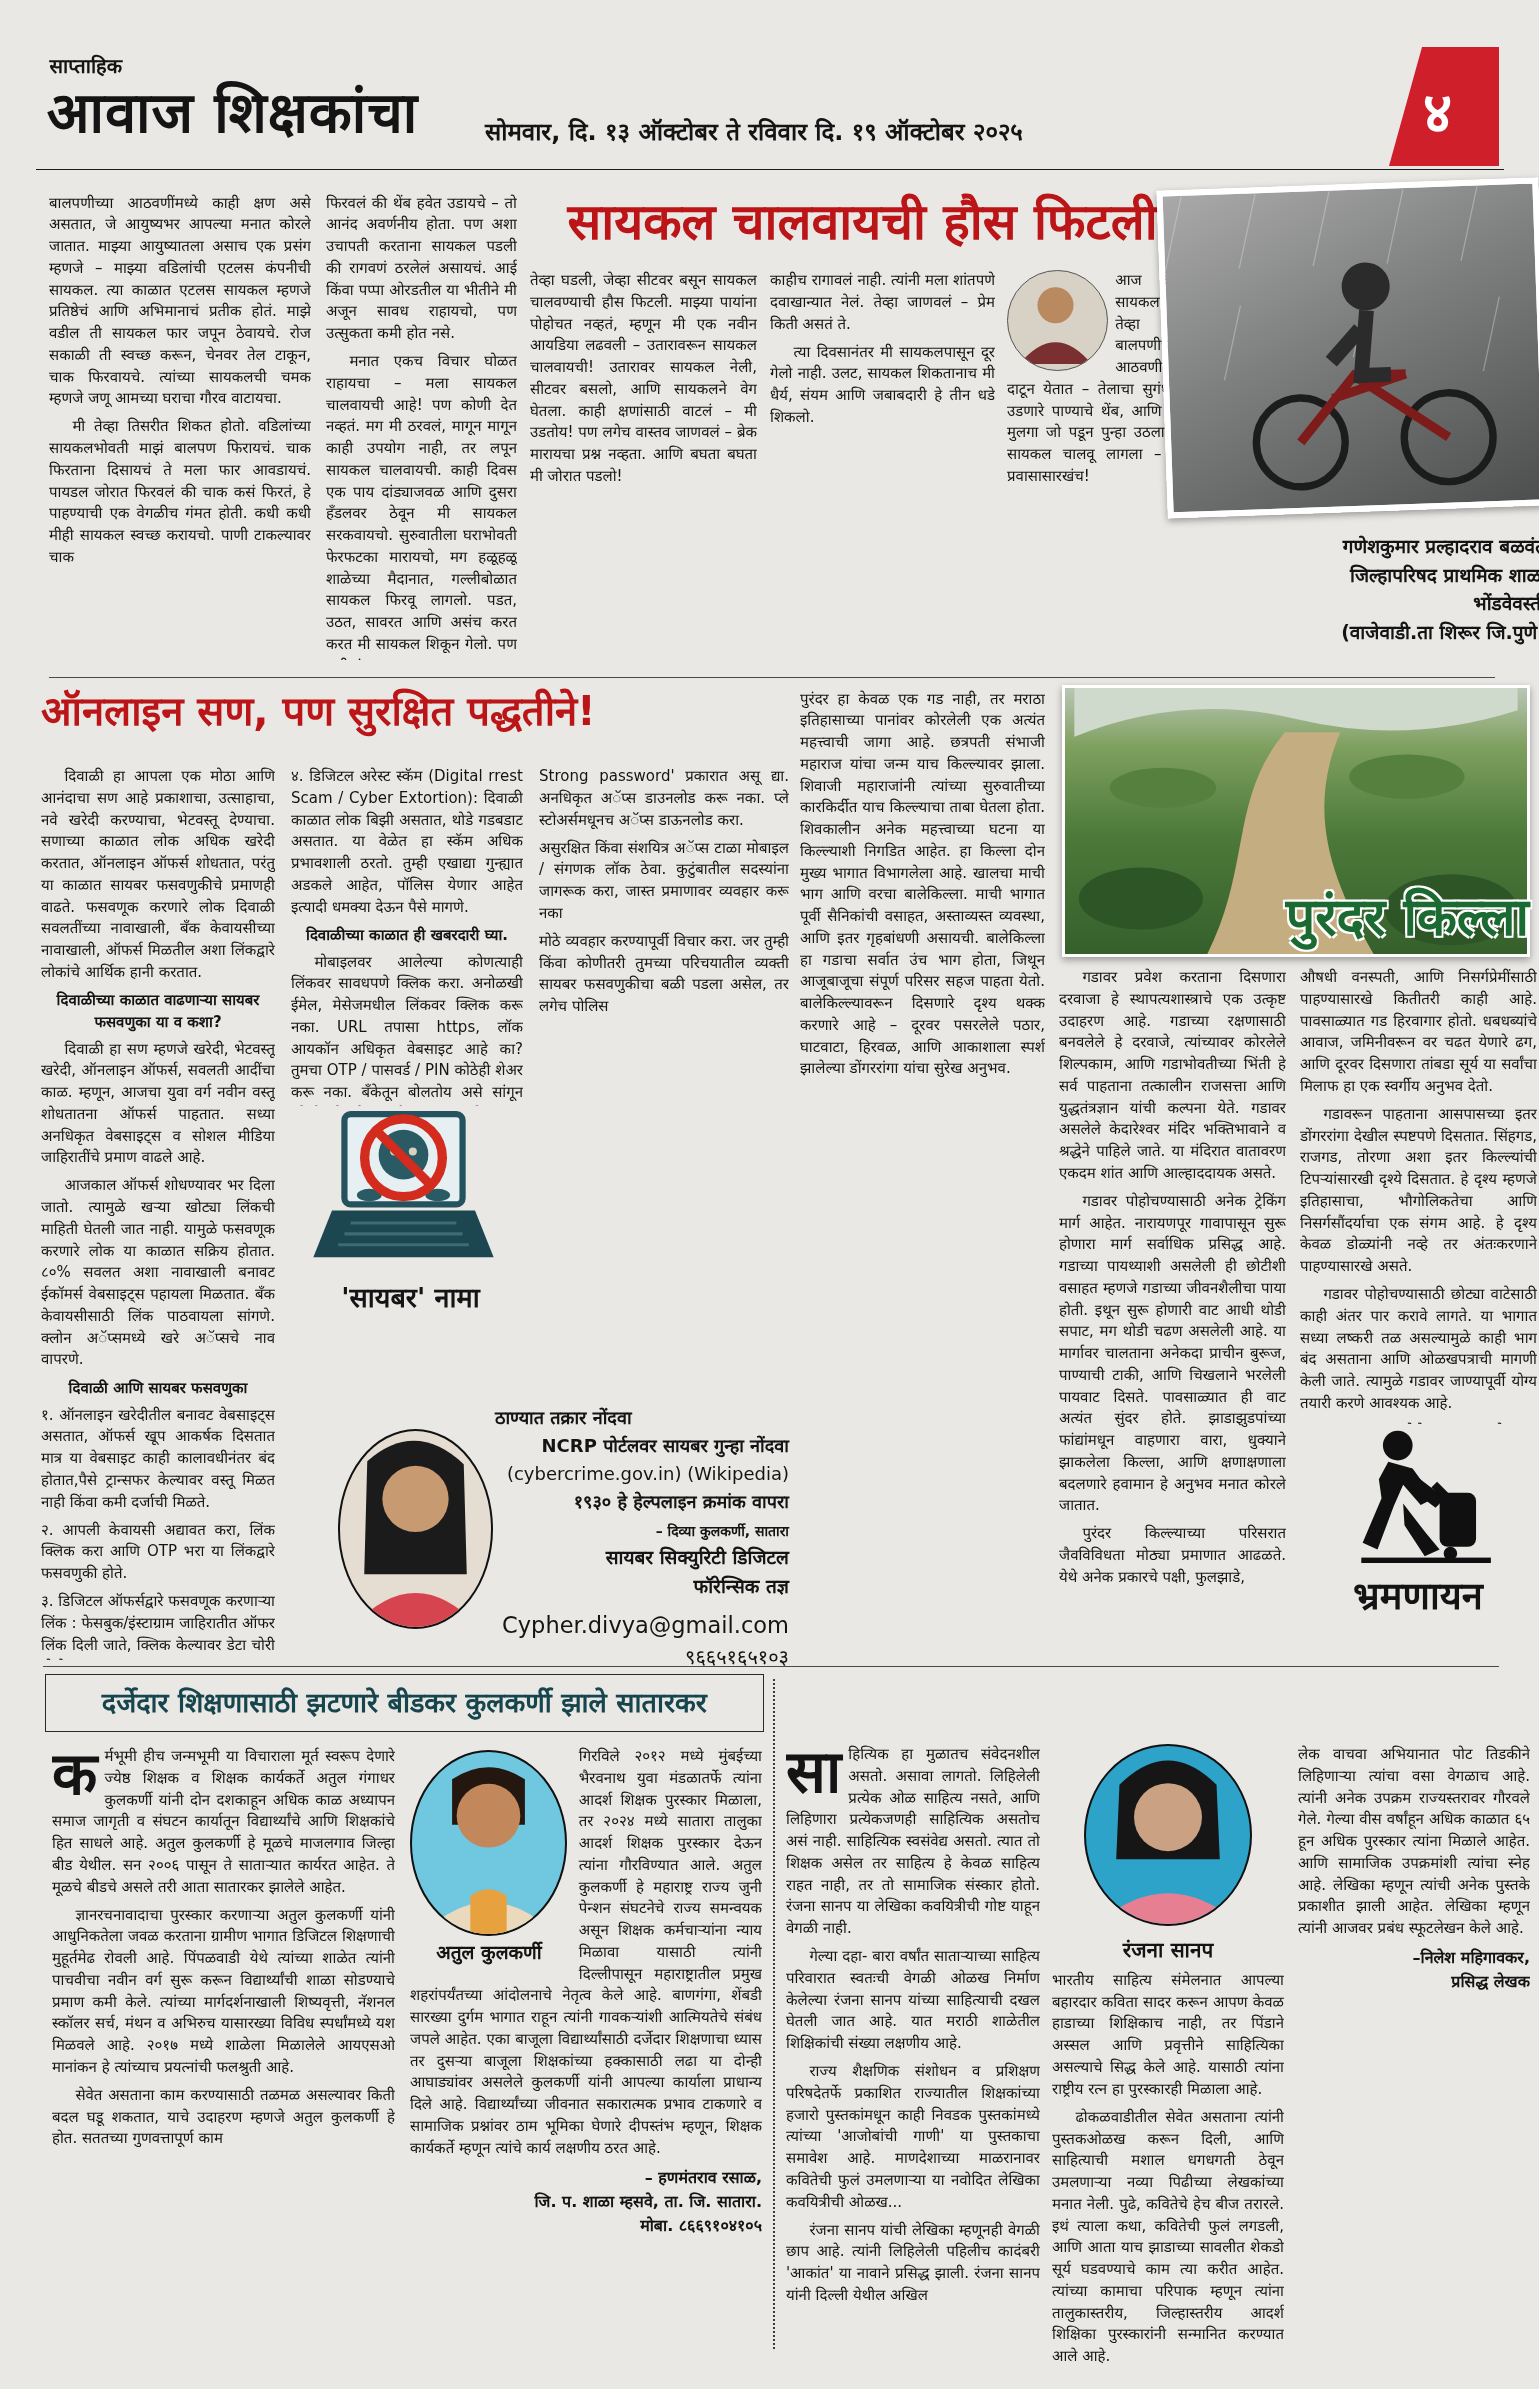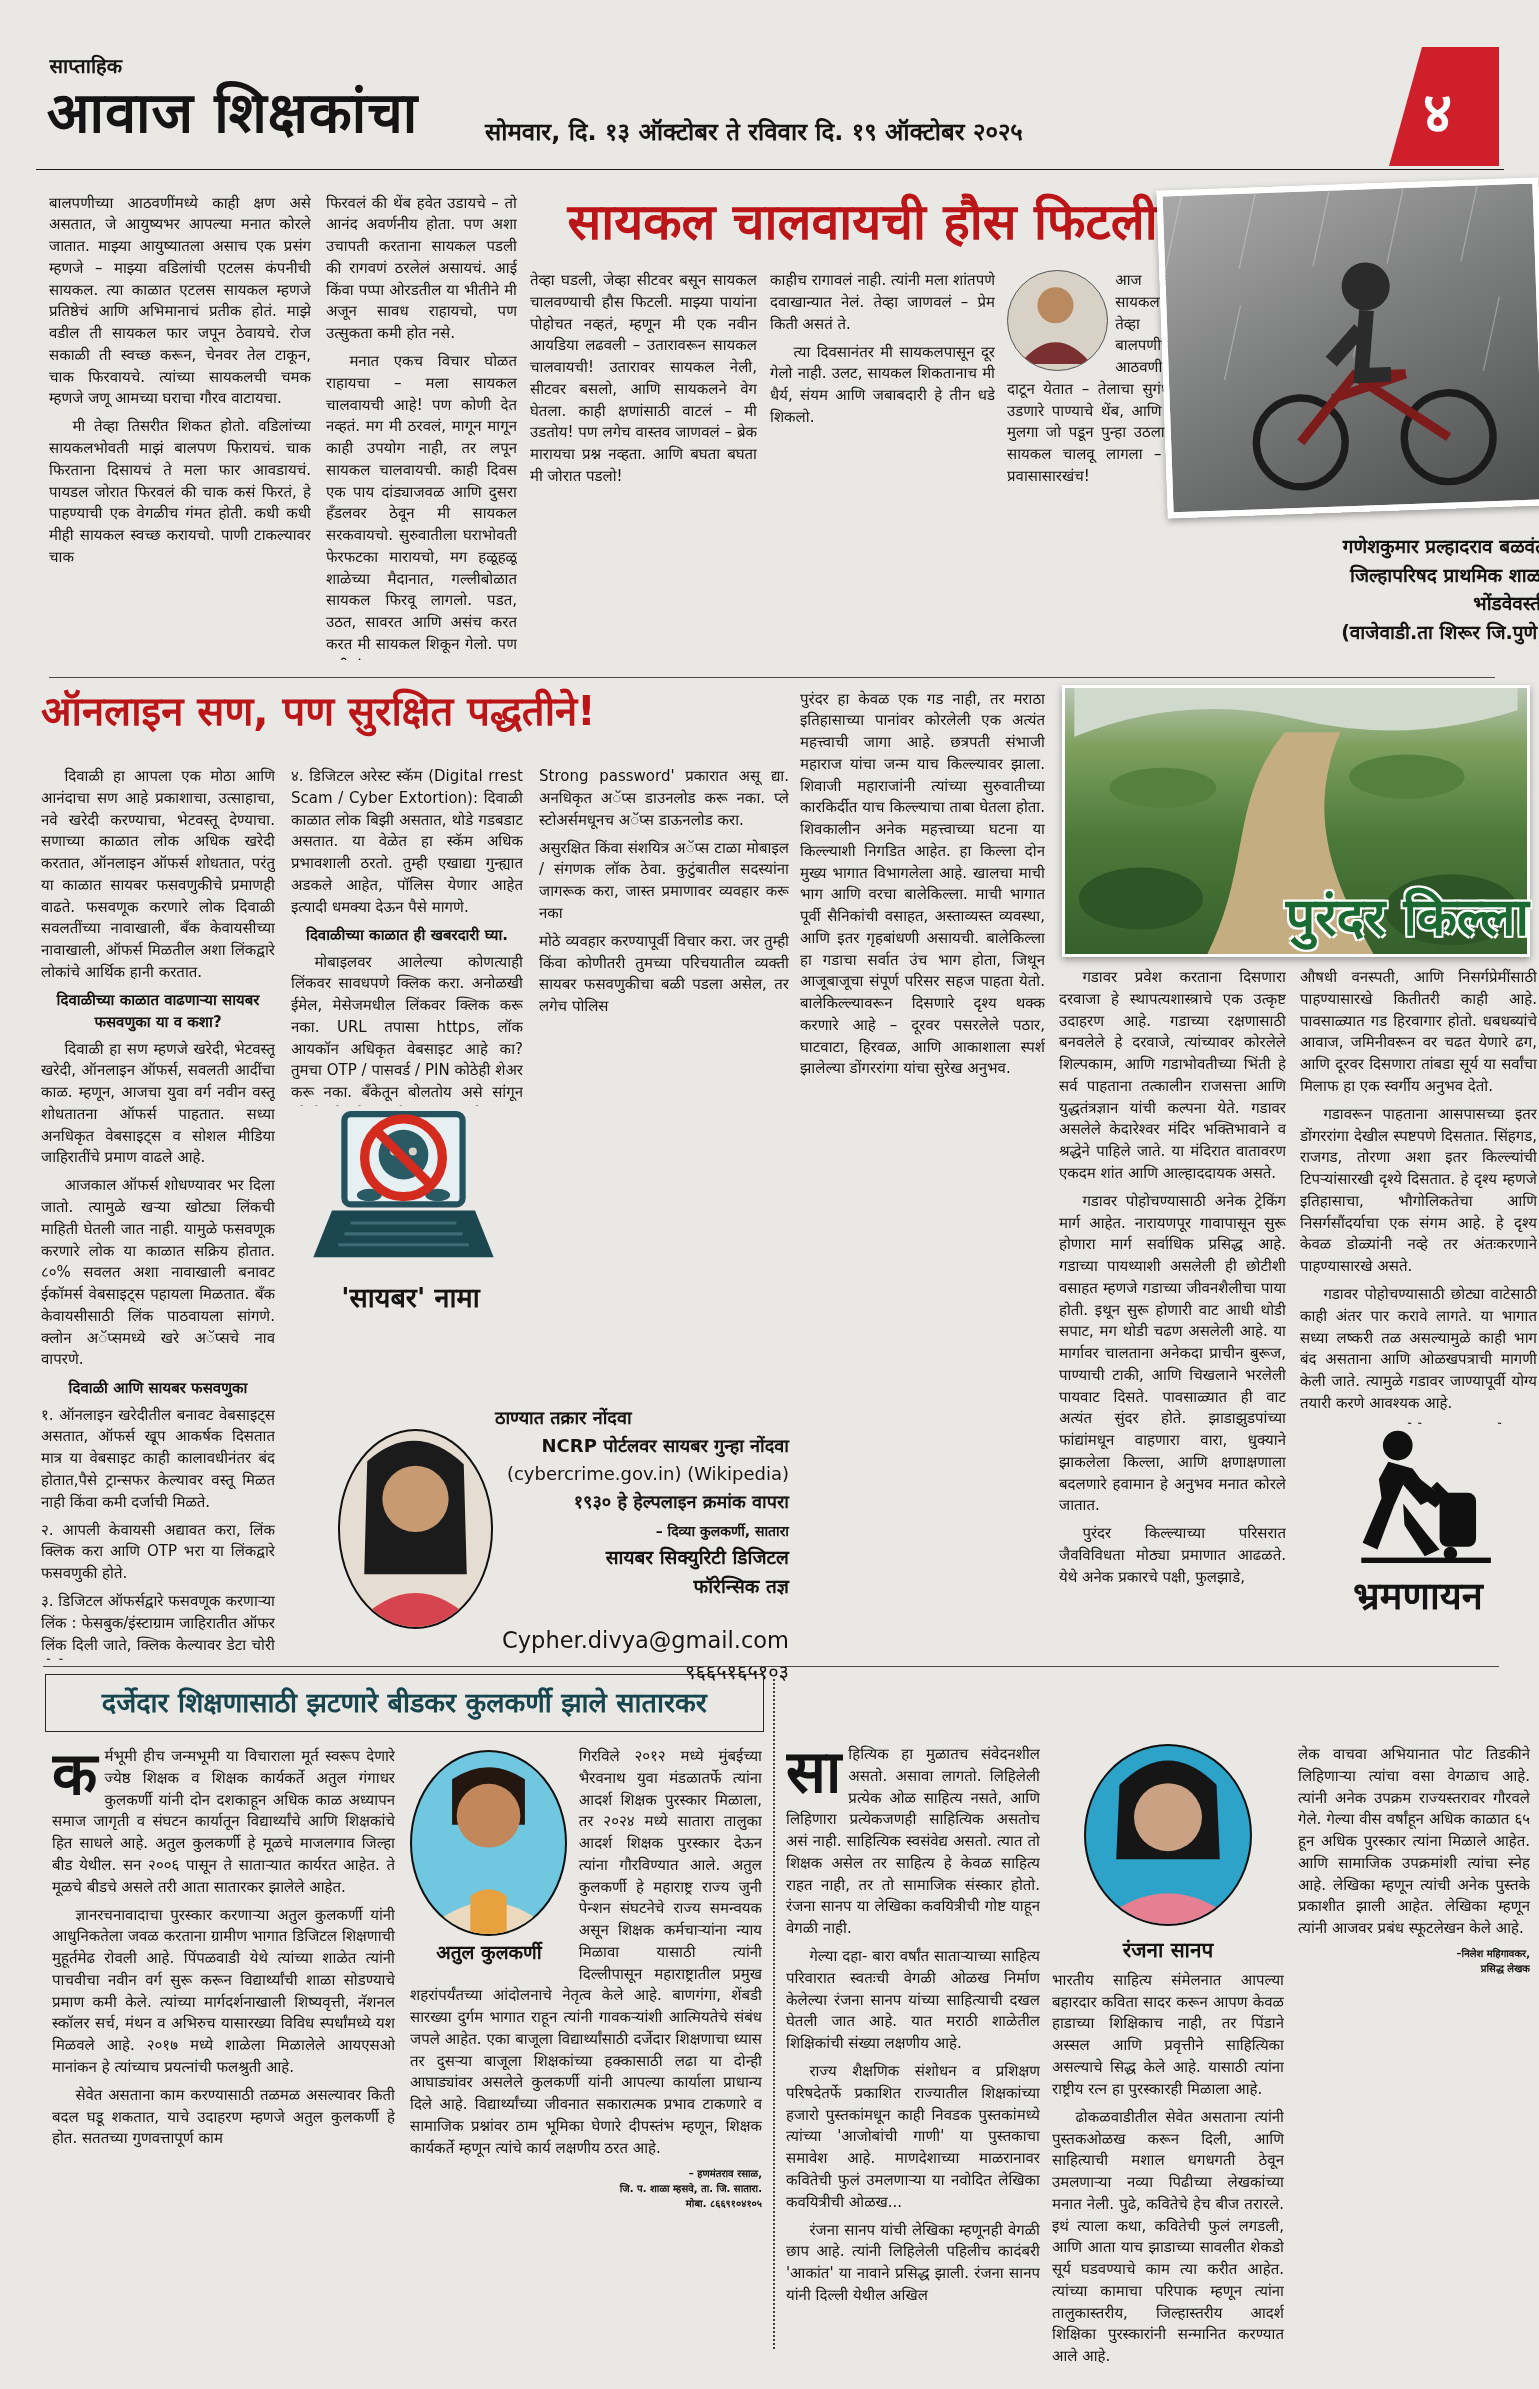--- a/index.html
+++ b/index.html
@@ -10,21 +10,21 @@
   .col p{margin:0 0 6.3px;text-indent:23.4px;}
   .col p.noind{text-indent:0;}
   .col p.sub{font-weight:bold;text-indent:0;text-align:center;margin:3.6px 0 5.4px;}
   .headline{font-weight:bold;line-height:1.06;}
   .rule{position:absolute;border-top:1.4px solid #4a4a4a;}
   .photo-frame{position:absolute;background:#8a8a8a;border:6.3px solid #fff;
                box-shadow:0 2.7px 7.2px rgba(0,0,0,.35);overflow:hidden;}
   .oval{border-radius:50%;overflow:hidden;border:2.7px solid #222;}
   .caption{font-weight:bold;text-align:center;font-size:19px;}
   .byline{font-weight:600;font-size:19px;line-height:1.5;text-align:right;}
-  .sig{font-weight:600;font-size:10px;line-height:1.5;text-align:right;text-indent:0;}
+  .sig{font-weight:600;font-size:16px;line-height:1.5;text-align:right;text-indent:0;}
   .dropcap{float:left;font-size:59px;line-height:.82;font-weight:bold;padding:3.6px 7.2px 0 0;}
   .dotted-div{position:absolute;border-left:2.2px dotted #3a3a3a;}
   .mast-title{font-weight:bold;letter-spacing:0.9px;}
 </style>
 </head>
 <body>
 
 <div class="abs" style="left:36px;top:47px;width:1468px;height:122px;border-bottom:1.8px solid #1c1c1c;">
   <div class="abs" style="left:13.5px;top:5.4px;font-size:20px;font-weight:bold;">साप्ताहिक</div>
   <div class="abs mast-title" style="left:10.8px;top:25px;font-size:56px;">आवाज शिक्षकांचा</div>
@@ -142,21 +142,21 @@
     </svg>
   </div>
   <div class="abs" style="left:454px;top:719px;width:294px;text-align:right;line-height:1.55;">
     <div style="font-weight:bold;font-size:18px;text-align:left;">ठाण्यात तक्रार नोंदवा</div>
     <div style="font-weight:bold;font-size:18px;">NCRP पोर्टलवर सायबर गुन्हा नोंदवा</div>
     <div style="font-size:18px;">(cybercrime.gov.in) (Wikipedia)</div>
     <div style="font-weight:bold;font-size:18px;">१९३० हे हेल्पलाइन क्रमांक वापरा</div>
     <div style="font-weight:bold;font-size:14px;margin-top:5.4px;">– दिव्या कुलकर्णी, सातारा</div>
     <div style="font-weight:bold;font-size:19px;">सायबर सिक्युरिटी डिजिटल</div>
     <div style="font-weight:bold;font-size:19px;">फॉरेन्सिक तज्ञ</div>
-    <div style="font-size:22.5px;margin-top:21px;">Cypher.divya@gmail.com</div>
+    <div style="font-size:22.5px;margin-top:6px;">Cypher.divya@gmail.com</div>
     <div style="font-size:20px;">९६६५१६५१०३</div>
   </div>
 
   <div class="col" style="left:498px;top:81px;width:250px;height:629px;">
     <p class="noind">Strong password' प्रकारात असू द्या. अनधिकृत अॅप्स डाउनलोड करू नका. प्ले स्टोअर्समधूनच अॅप्स डाऊनलोड करा.</p>
     <p class="noind">असुरक्षित किंवा संशयित्र अॅप्स टाळा मोबाइल / संगणक लॉक ठेवा. कुटुंबातील सदस्यांना जागरूक करा, जास्त प्रमाणावर व्यवहार करू नका</p>
     <p class="noind">मोठे व्यवहार करण्यापूर्वी विचार करा. जर तुम्ही किंवा कोणीतरी तुमच्या परिचयातील व्यक्ती सायबर फसवणुकीचा बळी पडला असेल, तर लगेच पोलिस</p>
   </div>
 </div>
 

